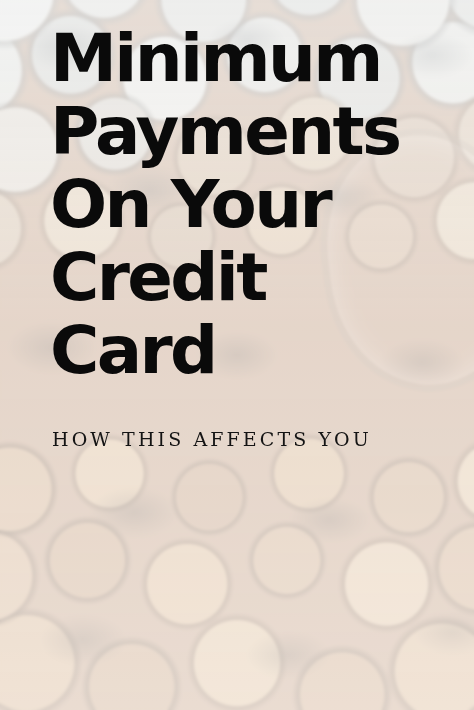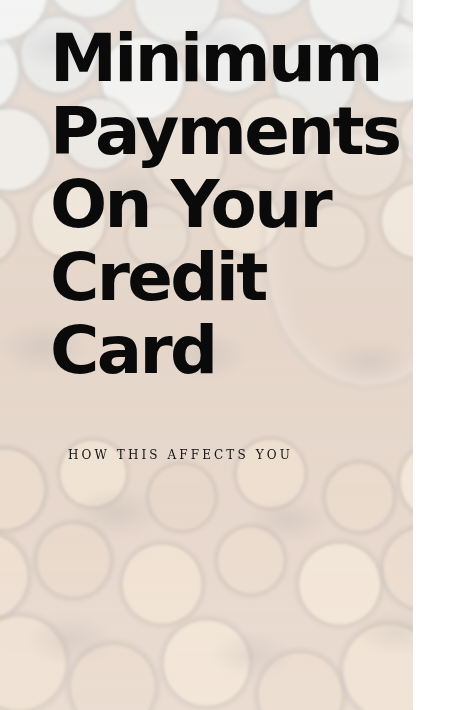--- a/index.html
+++ b/index.html
@@ -6,21 +6,21 @@
     margin: 0;
     padding: 0;
     background: #ffffff;
   }
   body {
     font-family: "Liberation Sans", sans-serif;
   }
 
   #pin-graphic {
     position: relative;
-    width: 413px;
+    width: 474px;
     height: 710px;
     overflow: hidden;
     background: #0ea5e9;
   }
 
   
   .photo-layer {
     position: absolute;
     inset: 0;
     overflow: hidden;
@@ -207,25 +207,25 @@
   .headline .hl-line {
     display: block;
     transform: scaleX(1.02);
     transform-origin: left center;
   }
 
   .subtitle {
     position: absolute;
     left: 52px;
     top: 428px;
-    margin: 16px;
+    margin: 0;
     color: #141414;
     font-family: "DejaVu Serif", "Liberation Serif", serif;
     font-weight: 400;
-    font-size: 12px;
+    font-size: 19px;
     line-height: 22px;
     letter-spacing: 3.1px;
     text-transform: uppercase;
     white-space: nowrap;
   }
 </style>
 </head>
 <body>
 
 <div id="pin-graphic">

